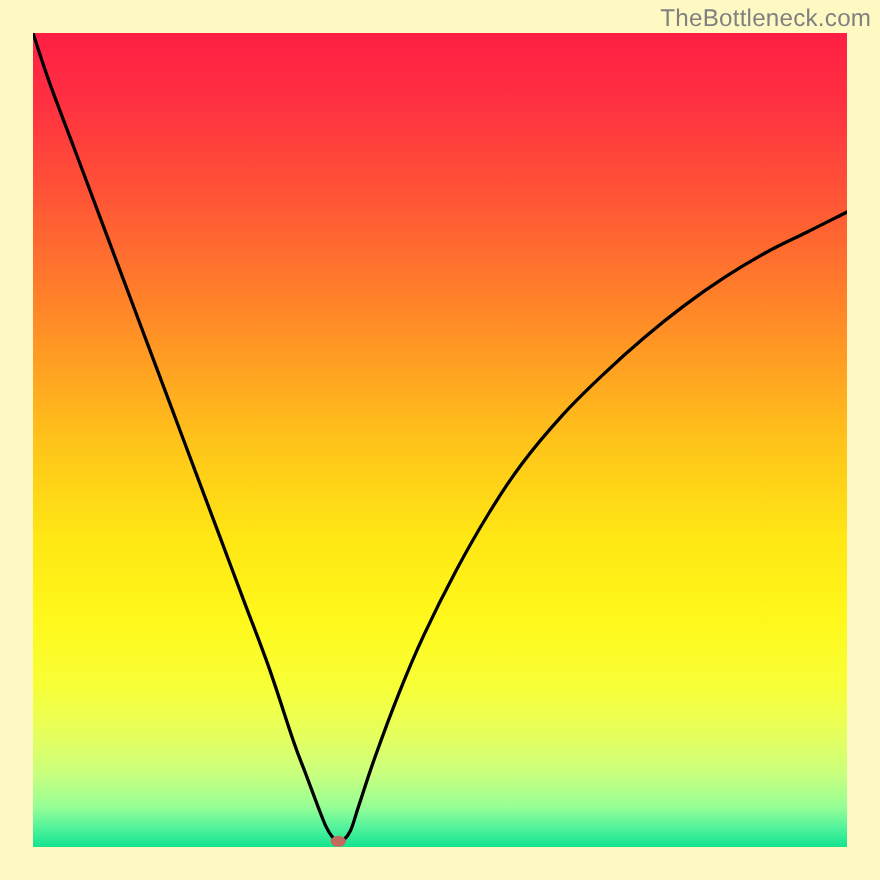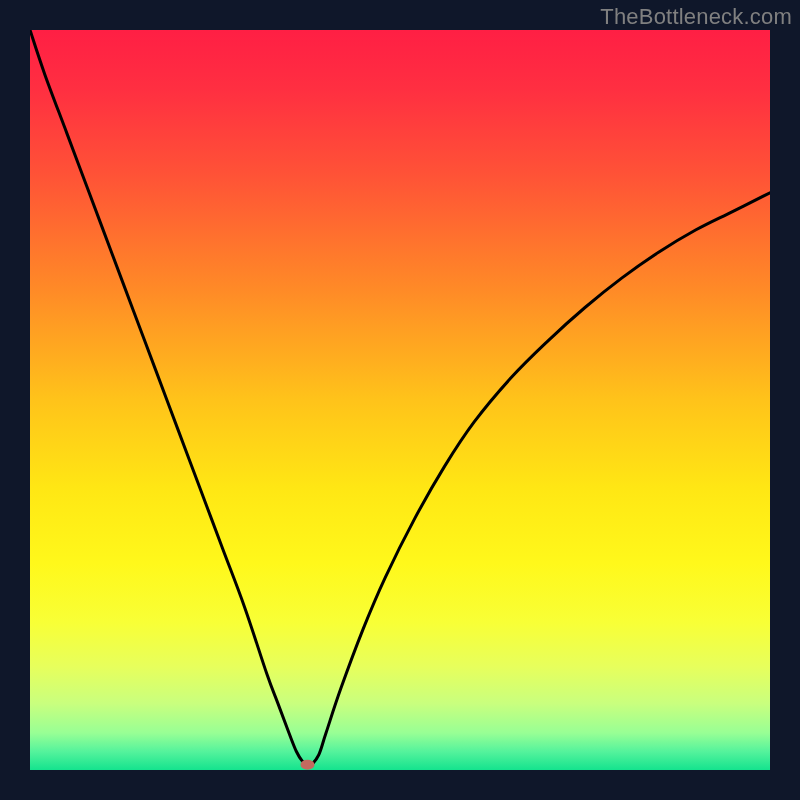--- a/index.html
+++ b/index.html
@@ -8,21 +8,21 @@
     width: 800px;
     height: 800px;
     background: #000;
     font-family: Arial, Helvetica, sans-serif;
     overflow: hidden;
   }
   .frame {
     position: relative;
     width: 800px;
     height: 800px;
-    background: #0f172a;
+    background: #fef9c3;
   }
   .plot-area {
     position: absolute;
     left: 30px;
     top: 30px;
     width: 740px;
     height: 740px;
     overflow: hidden;
   }
   .watermark {

